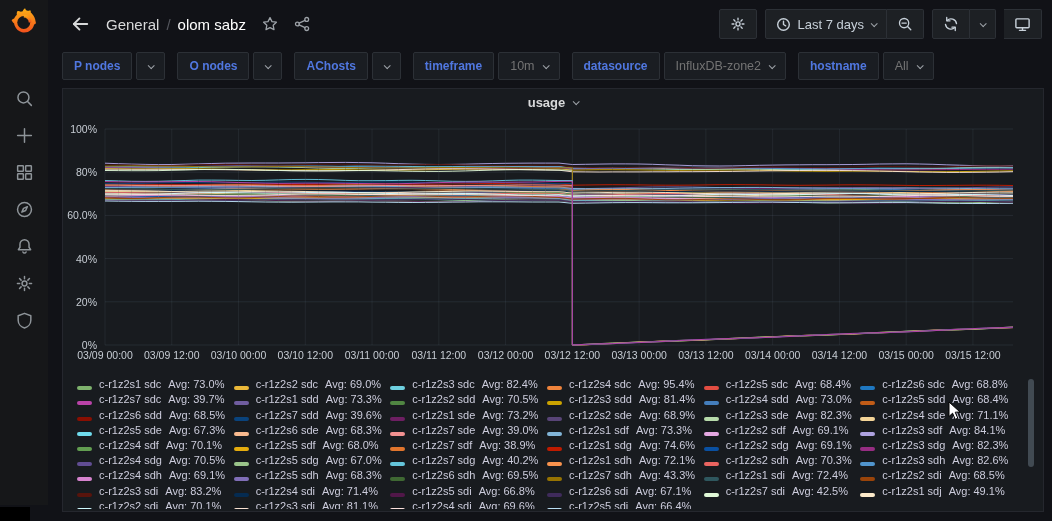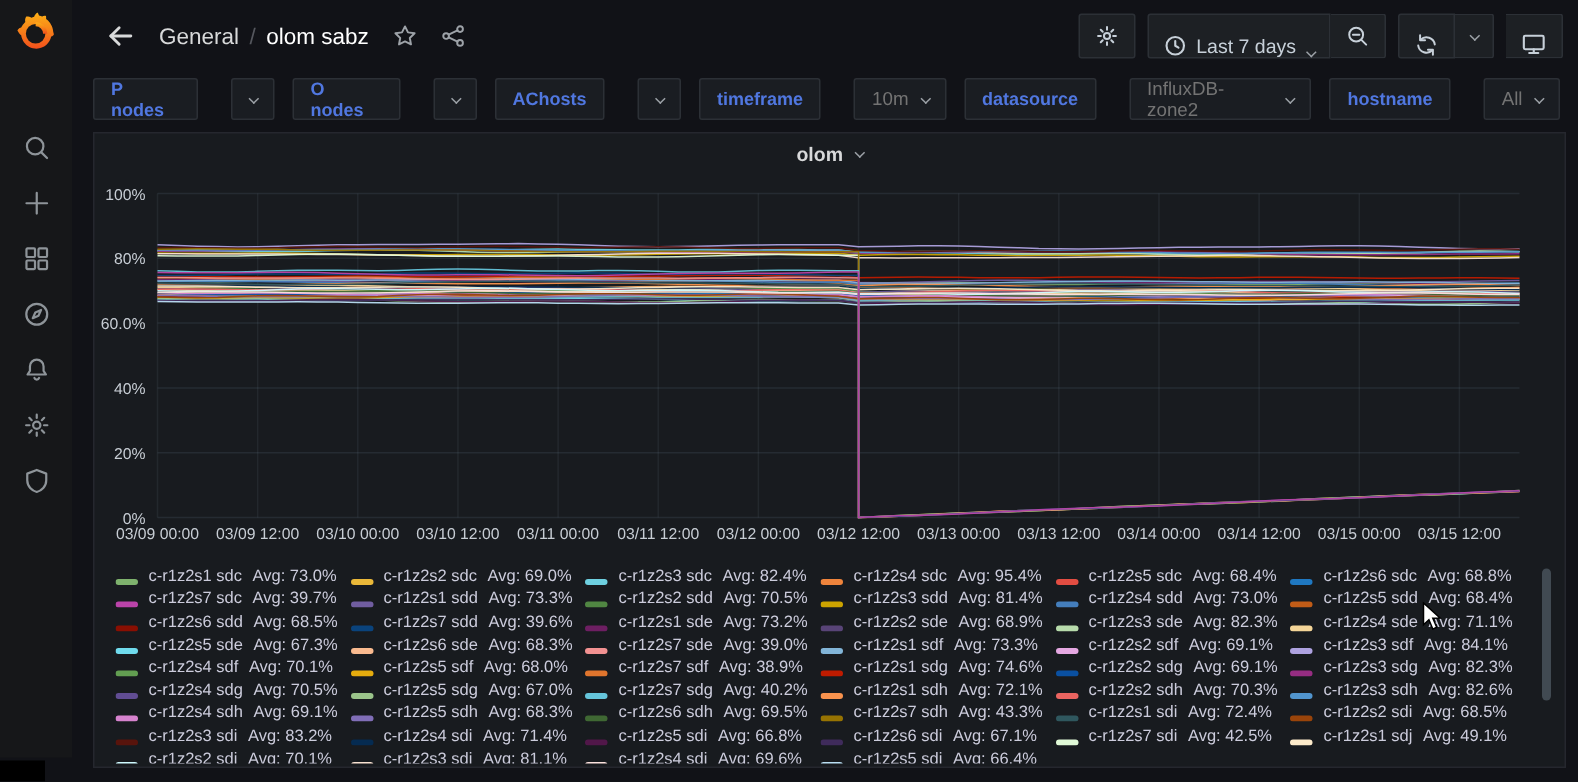--- a/index.html
+++ b/index.html
@@ -19,27 +19,27 @@
   .crumbs .sep{color:#55575e;margin:0 7px;}
   .crumbs .ttl{color:#ffffff;}
   .mini-icon{margin-left:16px;color:#9da2a8;cursor:pointer;display:flex;}
   .mini-icon svg{stroke:#9da2a8;fill:none;stroke-width:1.3;stroke-linecap:round;stroke-linejoin:round;}
   .spacer{flex:1;}
   .tbtn{height:30px;background:#1d2024;border:1px solid #2c3036;border-radius:2px;color:#c7d0d9;
     font-size:13px;font-family:inherit;display:flex;align-items:center;gap:7px;padding:0 10px;cursor:pointer;font-weight:500;}
   .tbtn svg{stroke:#c7d0d9;fill:none;stroke-width:1.5;stroke-linecap:round;stroke-linejoin:round;}
   .btn-group{display:flex;margin-left:8px;}
   .btn-group .tbtn{border-radius:0;}
-  .btn-group .tbtn:first-child{border-radius:2px 0 0 2px;align-items:flex-end;}
+  .btn-group .tbtn:first-child{border-radius:2px 0 0 2px;}
   .btn-group .tbtn:last-child{border-radius:0 2px 2px 0;border-left:none;}
   .chev{display:inline-block;width:5px;height:5px;border-right:1.5px solid #9da2a8;border-bottom:1.5px solid #9da2a8;
     transform:rotate(45deg) translateY(-1px);}
   
   .submenu{position:absolute;left:62px;top:52px;right:0;height:28px;display:flex;align-items:center;}
-  .vgroup{display:flex;margin-right:12px;gap:18px;}
+  .vgroup{display:flex;margin-right:12px;}
   .varbox{height:28px;background:#1a1d22;border:1px solid #2c3036;border-radius:2px;display:flex;align-items:center;
     padding:0 11px;font-size:12px;font-weight:700;cursor:pointer;}
   .varbox.blue{color:#5077e0;}
   .varbox.chevbox{margin-left:4px;padding:0 11px;}
   .varbox.value{margin-left:4px;color:#737373;gap:8px;font-weight:500;font-size:12.5px;}
   
   .panel{position:absolute;left:62px;top:88px;width:982px;height:424px;background:#181b1f;border:1px solid #25272e;}
   .panel-header{height:26px;display:flex;align-items:center;justify-content:center;gap:8px;
     font-size:13px;font-weight:600;color:#d8d9da;cursor:pointer;}
   .chart-wrap{position:absolute;left:2px;top:26px;width:976px;height:252px;}
@@ -229,21 +229,21 @@
     <div class="varbox blue">hostname</div>
     <div class="varbox value">
       <span>All</span>
       <i class="chev"></i>
     </div>
   </div>
 </div>
 
 <div class="panel">
   <div class="panel-header">
-    <span>olom</span>
+    <span>usage</span>
     <i class="chev"></i>
   </div>
   <div class="chart-wrap">
     <svg id="chart-svg" width="976" height="252" viewBox="0 0 976 252">
         <line x1="40" x2="948" y1="14" y2="14" stroke="rgba(135,155,175,0.13)" stroke-width="1"></line>
         <text x="32" y="18" text-anchor="end">100%</text>
         <line x1="40" x2="948" y1="57.19999999999999" y2="57.19999999999999" stroke="rgba(135,155,175,0.13)" stroke-width="1"></line>
         <text x="32" y="61.19999999999999" text-anchor="end">80%</text>
         <line x1="40" x2="948" y1="100.4" y2="100.4" stroke="rgba(135,155,175,0.13)" stroke-width="1"></line>
         <text x="32" y="104.4" text-anchor="end">60.0%</text>

